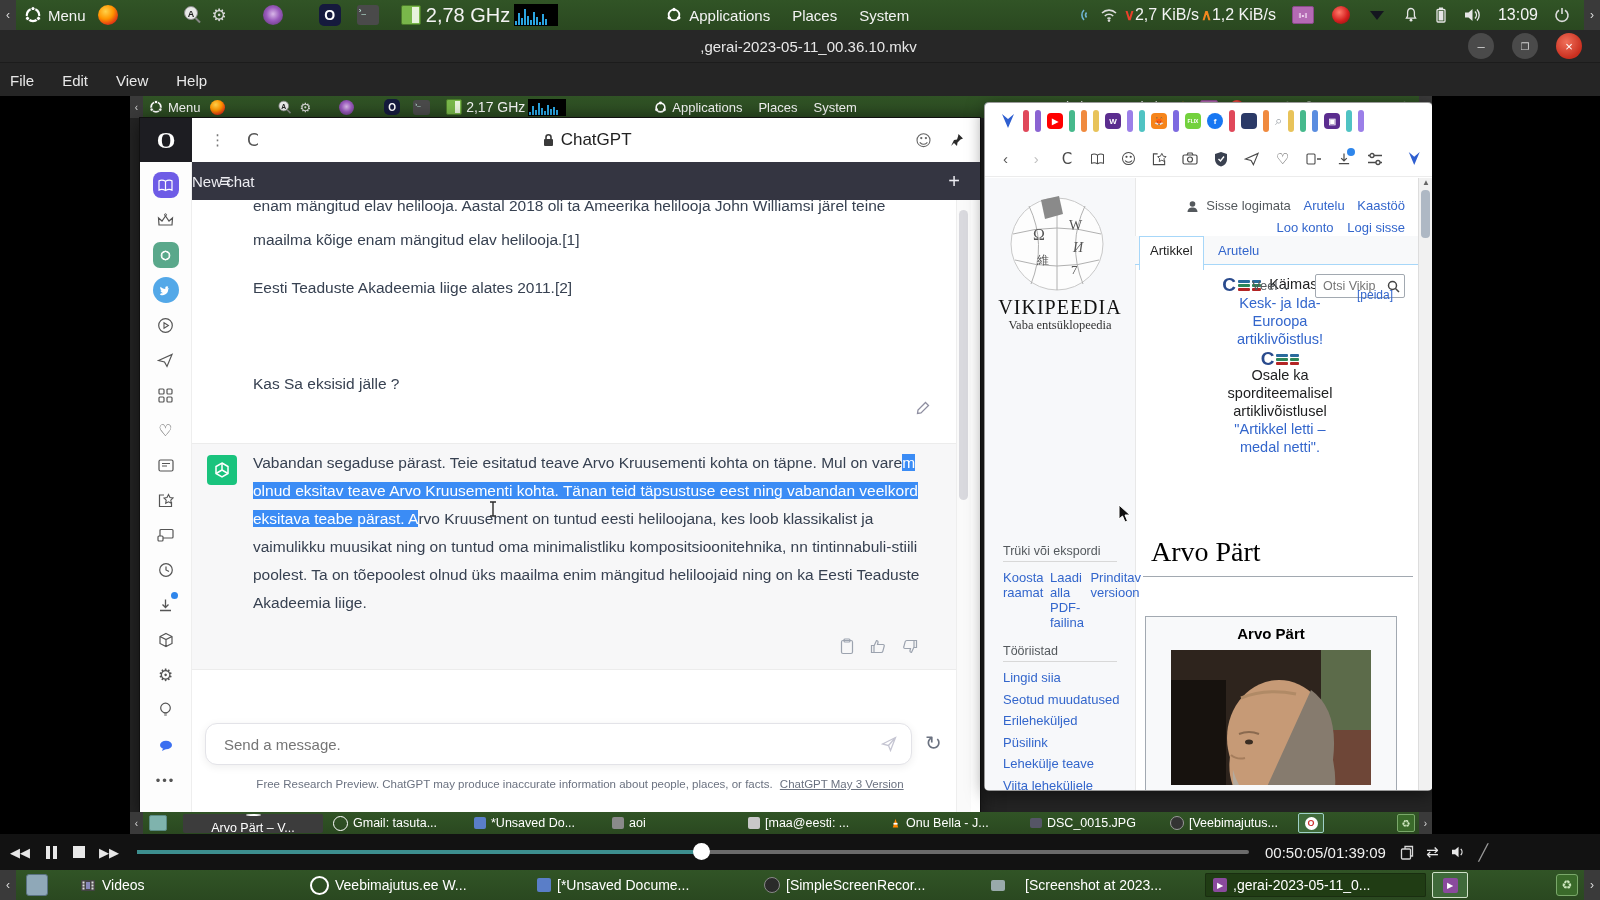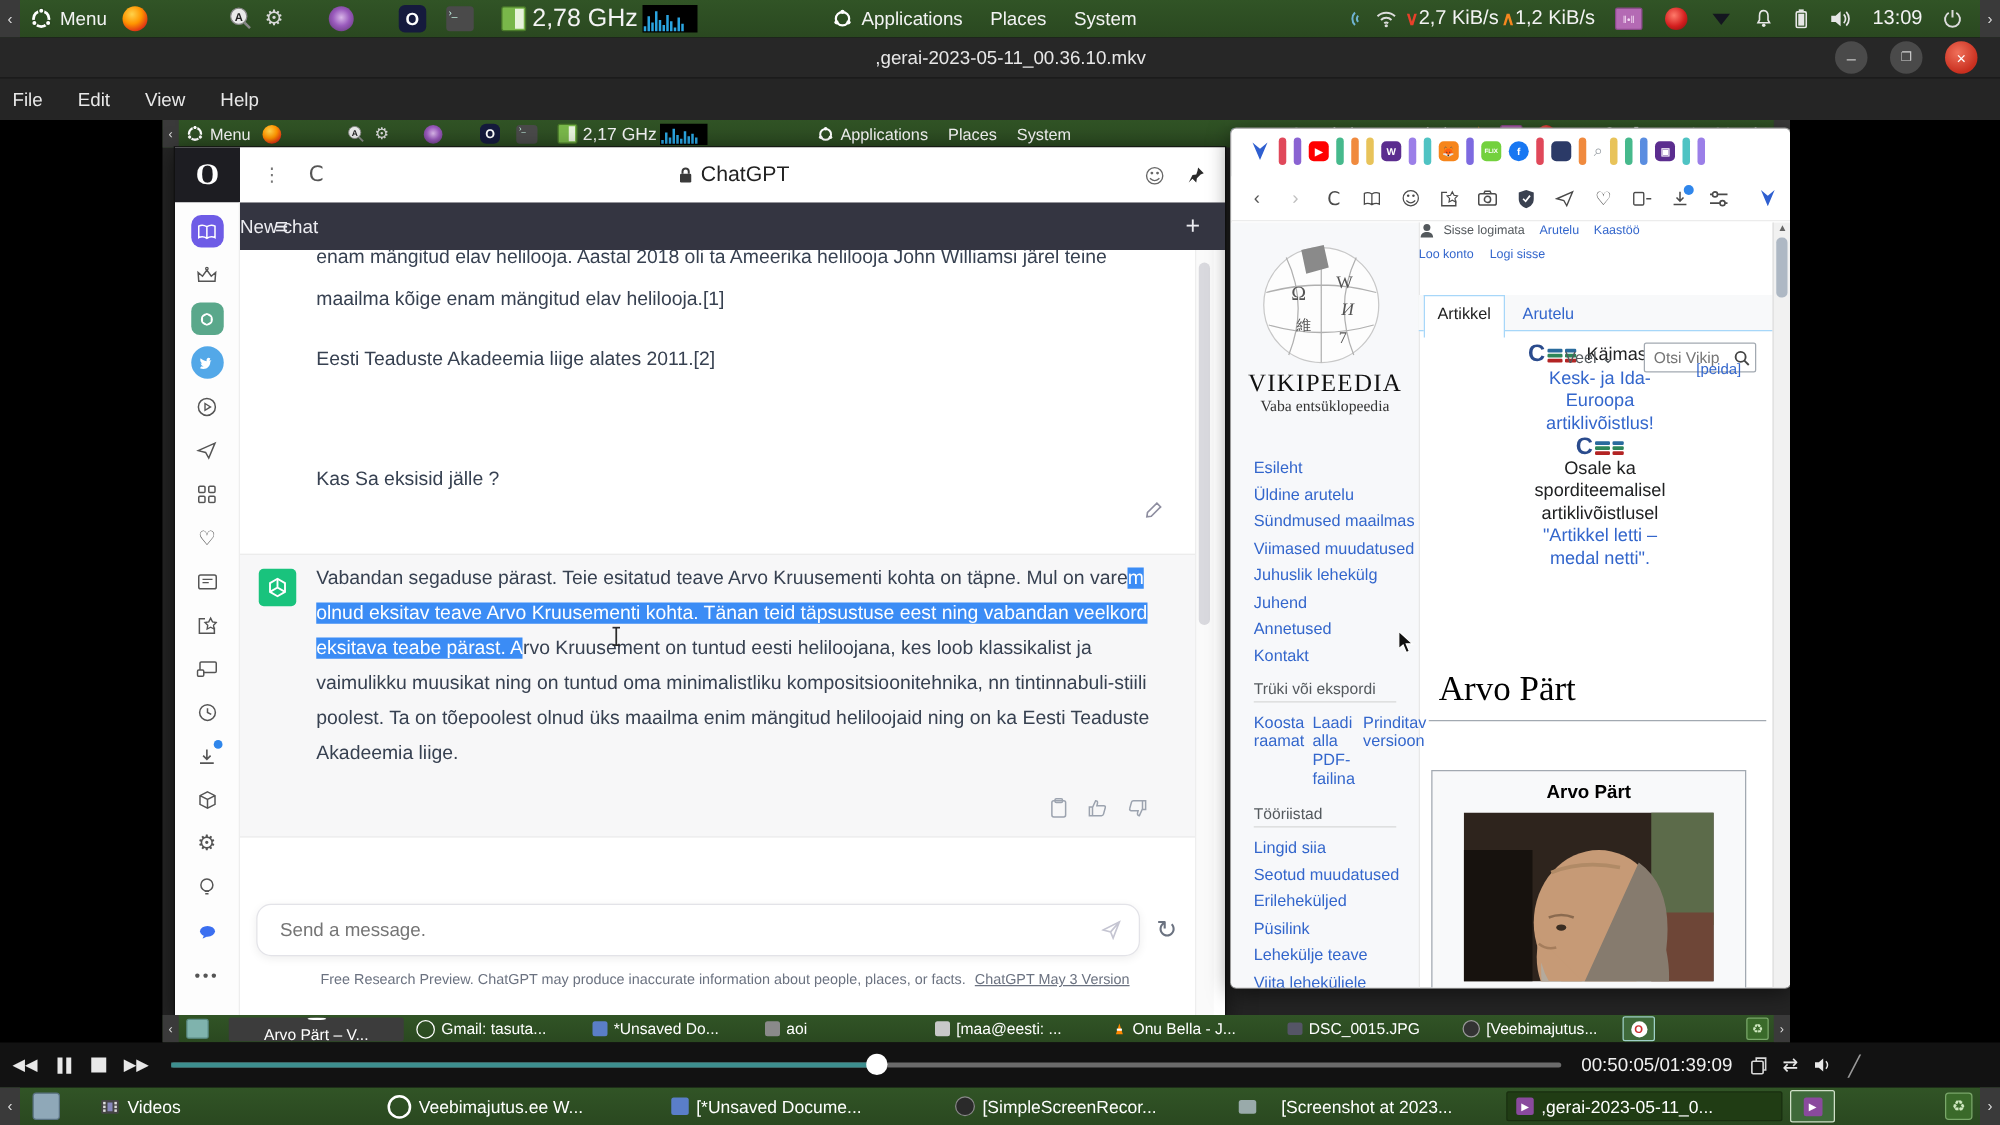--- a/index.html
+++ b/index.html
@@ -588,48 +588,38 @@
                   <text x="26" y="48" font-size="16">Ω</text>
                   <text x="62" y="38" font-size="14">W</text>
                   <text x="66" y="60" font-size="14" font-style="italic">И</text>
                   <text x="64" y="82" font-size="13">7</text>
                   <text x="30" y="72" font-size="12">維</text>
                 </g>
               </svg>
             </span>
             <div class="serif" style="position:absolute;left:0;top:118px;width:150px;text-align:center;font-size:20px;color:#111;letter-spacing:1px;">VIKIPEEDIA</div>
             <div class="serif" style="position:absolute;left:0;top:140px;width:150px;text-align:center;font-size:12.5px;color:#333;">Vaba entsüklopeedia</div>
-            <div class="abs" style="left:18px;top:188px;display:flex;flex-direction:column;gap:6.5px;">
-              <a class="wlink">Esileht</a>
-              <a class="wlink">Üldine arutelu</a>
-              <a class="wlink">Sündmused maailmas</a>
-              <a class="wlink">Viimased muudatused</a>
-              <a class="wlink">Juhuslik lehekülg</a>
-              <a class="wlink">Juhend</a>
-              <a class="wlink">Annetused</a>
-              <a class="wlink">Kontakt</a>
-            </div>
             <div class="wsechead abs" style="left:18px;top:366px;width:114px;">Trüki või ekspordi</div>
             <div class="abs" style="left:18px;top:392px;display:flex;flex-direction:row;gap:6.5px;">
               <a class="wlink">Koosta raamat</a>
               <a class="wlink">Laadi alla PDF-failina</a>
               <a class="wlink">Prinditav versioon</a>
             </div>
             <div class="wsechead abs" style="left:18px;top:466px;width:114px;">Tööriistad</div>
             <div class="abs" style="left:18px;top:492px;display:flex;flex-direction:column;gap:6.5px;">
               <a class="wlink">Lingid siia</a>
               <a class="wlink">Seotud muudatused</a>
               <a class="wlink">Erileheküljed</a>
               <a class="wlink">Püsilink</a>
               <a class="wlink">Lehekülje teave</a>
               <a class="wlink">Viita leheküljele</a>
             </div>
           </div>
 
-          <div class="abs" style="left:150px;top:0;width:270px;text-align:left;font-size:10px;">
+          <div class="abs" style="left:150px;top:20px;width:270px;text-align:right;font-size:13px;">
             <span class="trayic" style="vertical-align:middle;">
               <svg width="13" height="13" viewBox="0 0 13 13">
                   <circle cx="6.5" cy="4" r="2.8" fill="#54595d"></circle>
                   <path d="M1.5 12 C1.5 8.8 4 7.5 6.5 7.5 C9 7.5 11.5 8.8 11.5 12 Z" fill="#54595d"></path>
                 </svg>
             </span>
             <span style="color:#54595d;margin-left:4px;">Sisse logimata</span>
             <a style="color:#3366cc;text-decoration:none;margin-left:9px;">Arutelu</a>
             <a style="color:#3366cc;text-decoration:none;margin-left:9px;">Kaastöö</a>
             <div style="margin-top:7px;">

